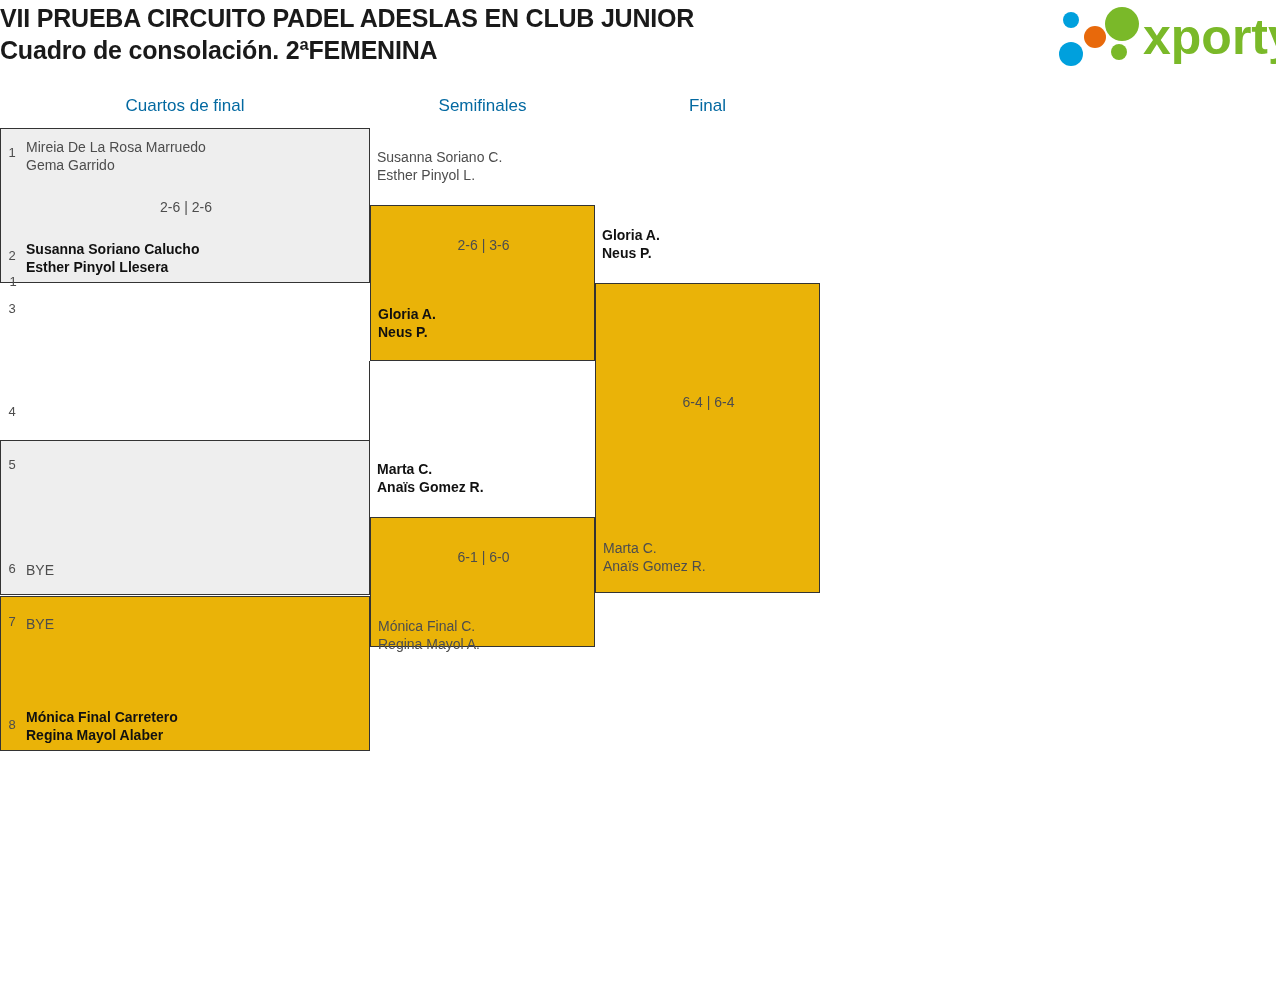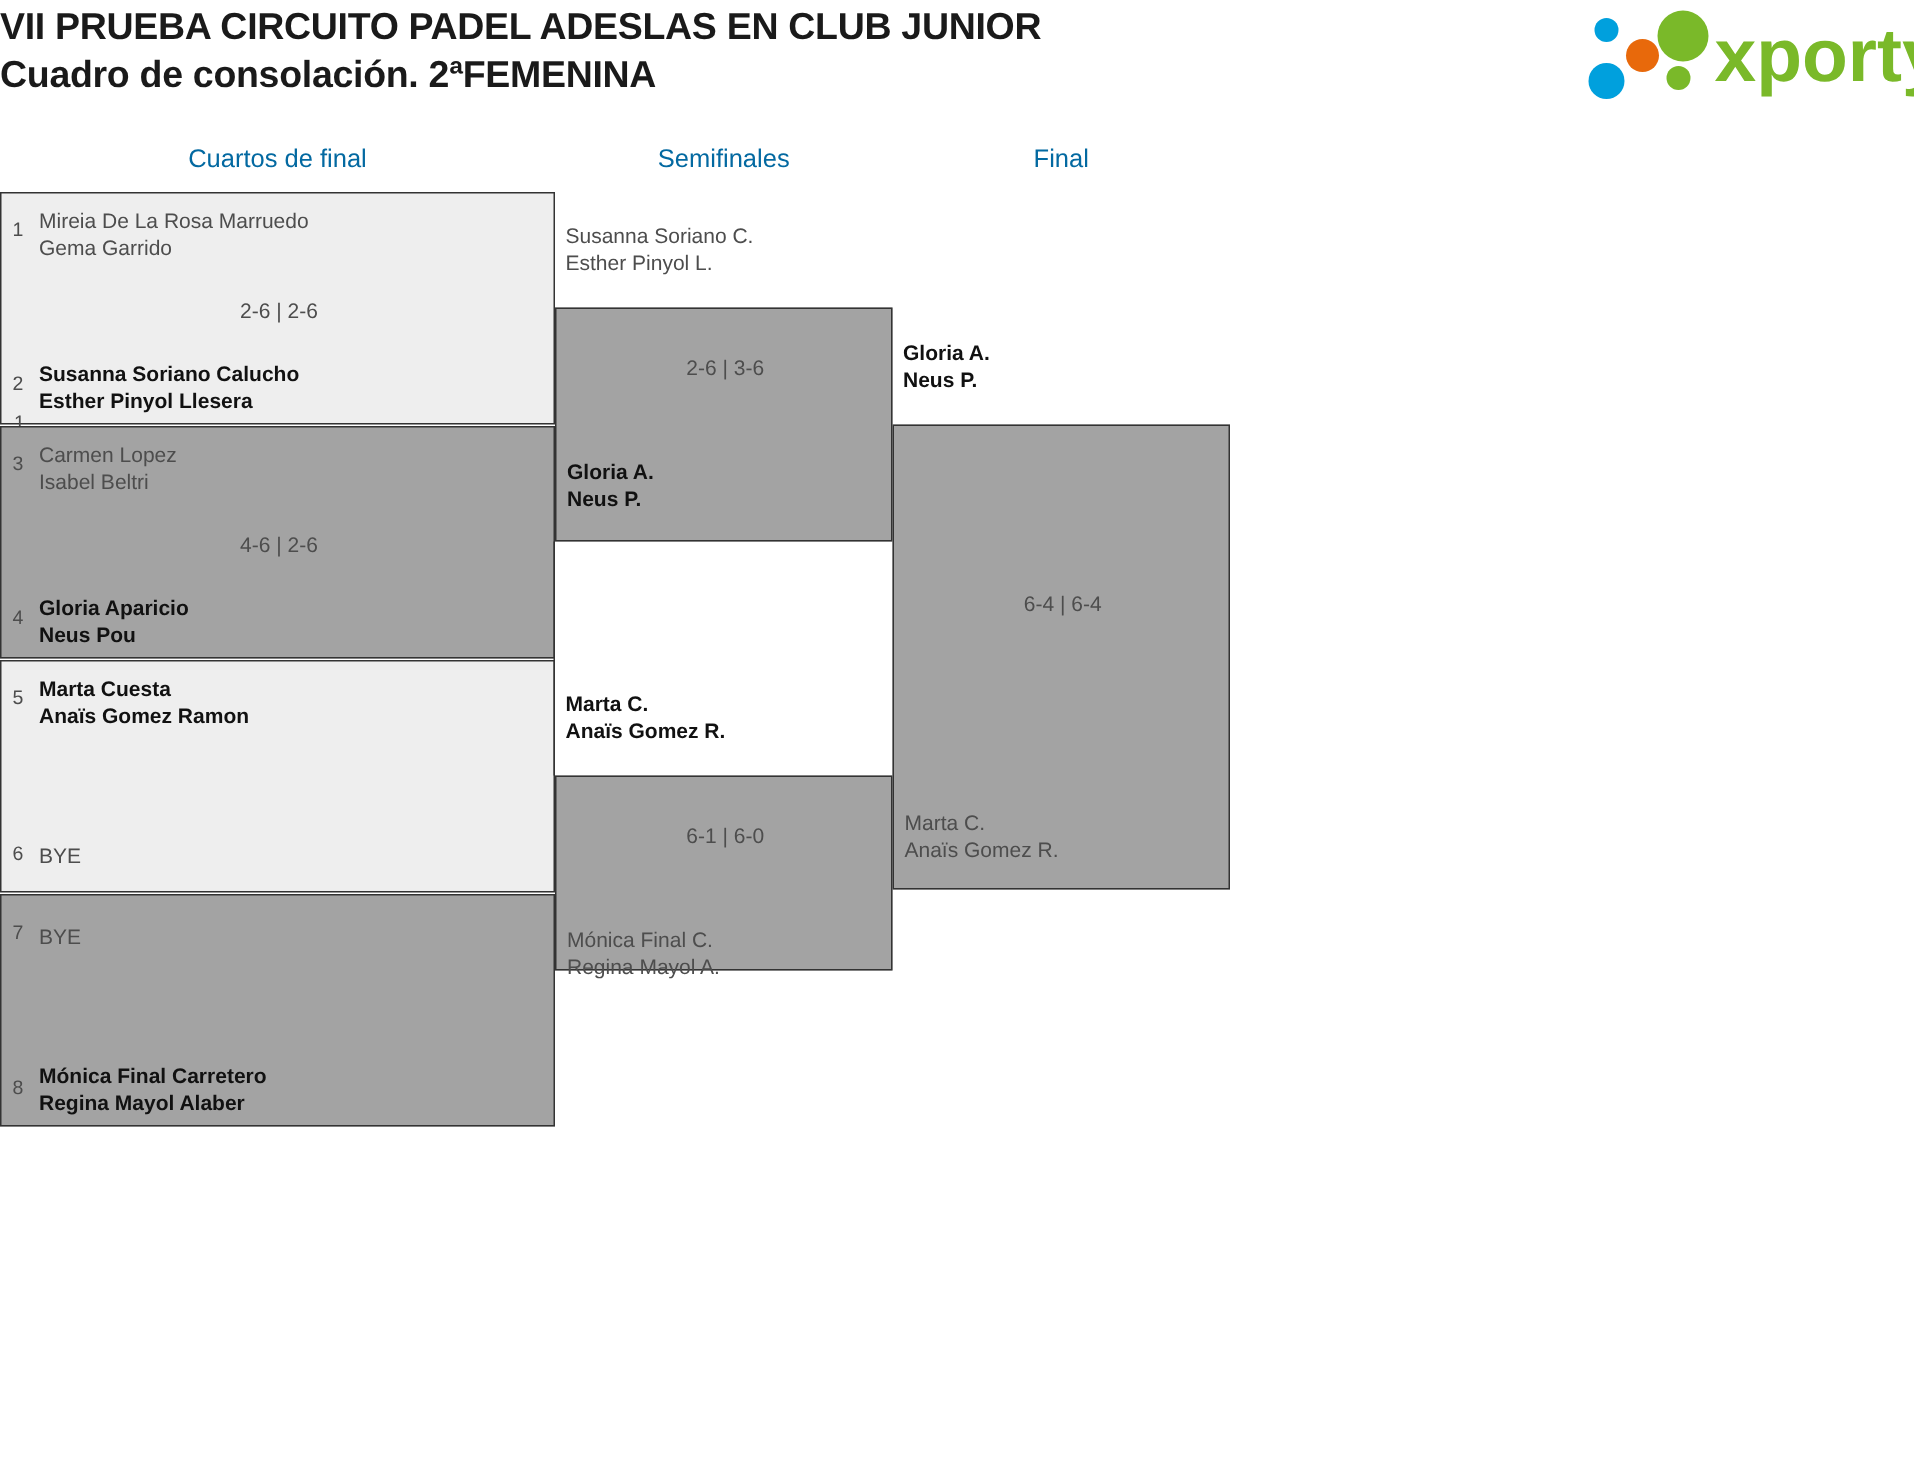--- a/index.html
+++ b/index.html
@@ -68,21 +68,21 @@
     position: absolute;
     left: 0;
     top: 0;
     width: 1280px;
     height: 982px;
   }
 
   .match-box {
     position: absolute;
     border: 1px solid #333333;
-    background: #a3a3a3;
+    background: #eab308;
   }
   .match-box.shaded { background: #eeeeee; }
 
   .seed {
     position: absolute;
     left: 4px;
     width: 16px;
     text-align: center;
     font-size: 13px;
     color: #4d4d4d;
@@ -155,39 +155,24 @@
     </div>
     <div class="score" style="left:25px; top:70px; width:320px;">2-6 | 2-6</div>
     <div class="team winner" style="top:111px;">
       <span>Susanna Soriano Calucho</span>
       <span class="p2">Esther Pinyol Llesera</span>
     </div>
   </div>
   <div class="seed" style="position:absolute; left:4px; top:145px;">1</div>
   <div class="seed" style="position:absolute; left:4px; top:248px;">2</div>
 
-  <div class="match-box" style="left:0px; top:284px; width:370px; height:155px;">
-    <div class="team" style="top:9px;">
-      <span>Carmen Lopez</span>
-      <span class="p2">Isabel Beltri</span>
-    </div>
-    <div class="score" style="left:25px; top:70px; width:320px;">4-6 | 2-6</div>
-    <div class="team winner" style="top:111px;">
-      <span>Gloria Aparicio</span>
-      <span class="p2">Neus Pou</span>
-    </div>
-  </div>
   <div class="seed" style="position:absolute; left:4px; top:301px;">3</div>
   <div class="seed" style="position:absolute; left:4px; top:404px;">4</div>
 
   <div class="match-box shaded" style="left:0px; top:440px; width:370px; height:155px;">
-    <div class="team winner" style="top:9px;">
-      <span>Marta Cuesta</span>
-      <span class="p2">Anaïs Gomez Ramon</span>
-    </div>
     <div class="score" style="left:25px; top:70px; width:320px;"></div>
     <div class="team" style="top:120px;">
       <span>BYE</span>
       <span class="p2"></span>
     </div>
   </div>
   <div class="seed" style="position:absolute; left:4px; top:457px;">5</div>
   <div class="seed" style="position:absolute; left:4px; top:561px;">6</div>
 
   <div class="match-box" style="left:0px; top:596px; width:370px; height:155px;">

